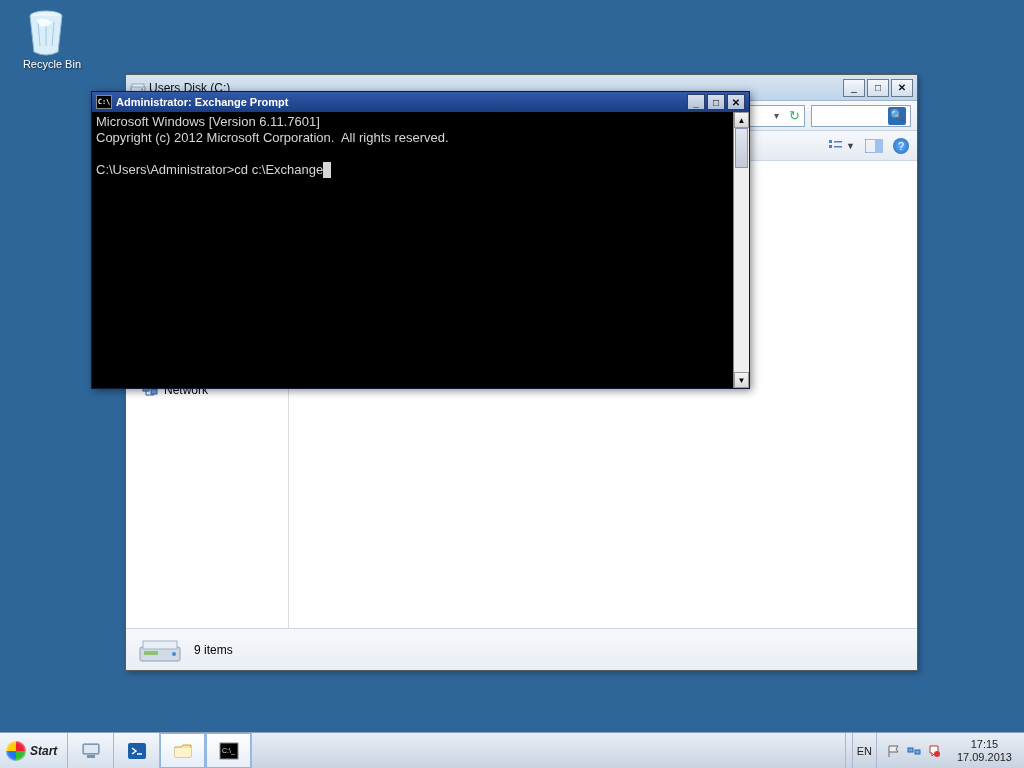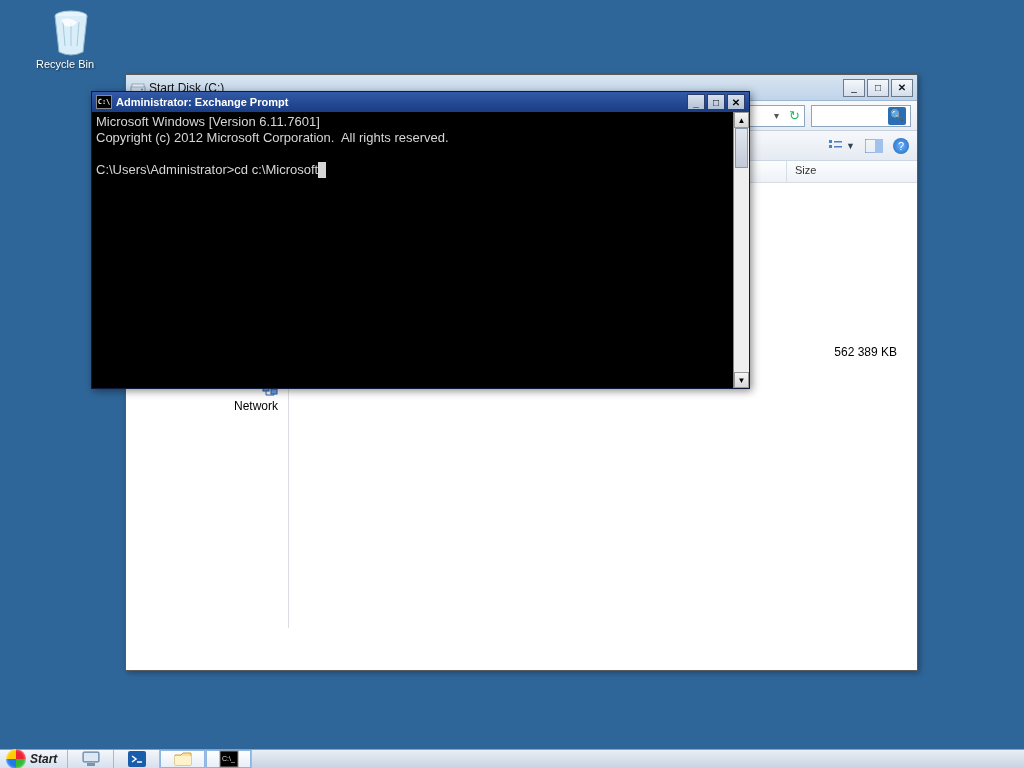--- a/index.html
+++ b/index.html
@@ -1,20 +1,20 @@
 <!DOCTYPE html>
 <html><head>
 <meta charset="utf-8">
 <style>
 * { margin: 0; padding: 0; box-sizing: border-box; font-family: "Segoe UI", Tahoma, sans-serif; }
 html, body { width: 1024px; height: 768px; overflow: hidden; }
 body { background: #2f6699; position: relative; }
 
 
-.desktop-icon { position: absolute; top: 6px; left: 36px; width: 70px; text-align: left; cursor: pointer; }
+.desktop-icon { position: absolute; top: 6px; left: 11px; width: 70px; text-align: right; cursor: pointer; }
 .desktop-icon .bin { width: 44px; height: 50px; margin: 0 auto 2px; position: relative; }
 .desktop-icon .bin svg { width: 100%; height: 100%; }
 .desktop-icon .label { color: #fff; font-size: 11px; text-shadow: 1px 1px 2px rgba(0,0,0,.6); }
 
 
 .explorer {
   position: absolute; left: 125px; top: 74px; width: 793px; height: 597px;
   background: #fff; border: 1px solid #5a5a5a; box-shadow: 2px 2px 6px rgba(0,0,0,.3);
 }
 .explorer .titlebar {
@@ -46,21 +46,21 @@
 .explorer .toolbar {
   height: 30px; background: linear-gradient(#f6f8fb,#e5ebf3); border-bottom:1px solid #cdd7e3;
   display:flex; align-items:center; padding:0 8px; font-size:12px; gap:4px;
 }
 .toolbar .right { margin-left:auto; display:flex; align-items:center; gap:10px; color:#3a5f87;}
 .toolbar .viewbtn, .toolbar .panebtn { display:flex; align-items:center; gap:2px; }
 .toolbar .help { width:16px;height:16px;border-radius:50%;background:radial-gradient(#6fb3ff,#1865b8);color:#fff;font-size:11px;display:flex;align-items:center;justify-content:center;}
 
 .explorer .body { position:absolute; top:86px; left:0; right:0; bottom:42px; display:flex; }
 .navpane { width:163px; border-right:1px solid #d9dde2; background:#fff; font-size:12px; padding:4px 10px 4px 16px; }
-.navpane .node { display:flex; align-items:flex-end; gap:0; height:20px; cursor:pointer;flex-direction:column; }
+.navpane .node { display:flex; align-items:flex-start; gap:6px; height:20px; cursor:pointer; }
 .navpane .node .nicon { width:16px; height:16px; }
 .navpane .node .nicon svg{width:100%;height:100%;}
 
 .listpane { flex:1; display:flex; flex-direction:column; }
 .colheaders { height:22px; background:linear-gradient(#fcfdfe,#eef2f7); border-bottom:1px solid #d6dde6;
   display:flex; font-size:11px; color:#333; }
 .colheaders div { border-right:1px solid #d6dde6; padding:3px 8px; }
 .colheaders .c-size { width:130px; border-right:none; }
 .listrows { flex:1; font-size:12px; }
 .listrows .row { display:flex; height:22px; align-items:center; }
@@ -95,21 +95,21 @@
 .cmd .cursor { display:inline-block; width:8px; background:#d6d6d6; color:#d6d6d6; }
 .cmd .vscroll { position:absolute; top:20px; right:0; bottom:0; width:16px; background:#e8e8e8;
   border-left:1px solid #888; display:flex; flex-direction:column; }
 .cmd .vscroll .sbtn { height:16px; background:linear-gradient(#f6f6f6,#d8d8d8); border:1px solid #999;
   font-size:8px; display:flex;align-items:center;justify-content:center; cursor:pointer;}
 .cmd .vscroll .track { flex:1; background:#efefef; position:relative;}
 .cmd .vscroll .thumb { position:absolute; left:1px; right:1px; top:0; height:40px; background:linear-gradient(#e2e6ee,#c2cad8); border:1px solid #8a97ac; }
 
 
 .taskbar {
-  position:absolute; left:0; right:0; bottom:0; height:19px;
+  position:absolute; left:0; right:0; bottom:0; height:36px;
   background:linear-gradient(#e9eef4,#c8d3e2); border-top:1px solid #8ba0ba;
   display:flex; align-items:stretch;
 }
 .startbtn { display:flex; align-items:center; gap:4px; padding:0 10px 0 6px;
   border-right:1px solid #a9b8cc; background:linear-gradient(#f4f7fb,#d6e0ee); cursor:pointer; font-size:12px; font-weight:bold;
   color:#222; font-style:italic;}
 .orb { width:20px; height:20px; border-radius:50%; background:conic-gradient(#e23 0 25%, #3b3 25% 50%, #27e 50% 75%, #fc0 75% 100%);
   box-shadow:inset 0 0 3px rgba(255,255,255,.8);}
 .tbbtn { width:46px; border-right:1px solid #a9b8cc; display:flex; align-items:center; justify-content:center;
   background:linear-gradient(#f4f7fb,#d6e0ee); cursor:pointer;}
@@ -137,21 +137,21 @@
   <div class="label">Recycle Bin</div>
 </div>
 
 <div class="explorer">
   <div class="titlebar">
     <span class="ticon"><svg viewBox="0 0 16 16">
           <rect x="1" y="6" width="14" height="7" rx="1" fill="#cfd8e2" stroke="#7f93a8"></rect>
           <rect x="2" y="4" width="12" height="3" fill="#e6ecf3" stroke="#9aacc1"></rect>
           <circle cx="12" cy="9.5" r="1" fill="#4a87d6"></circle>
         </svg></span>
-    <span class="ttxt">Start Disk (C:)</span>
+    <span class="ttxt">Users Disk (C:)</span>
     <span class="spacer"></span>
     <div class="winbtn">_</div>
     <div class="winbtn">□</div>
     <div class="winbtn close">✕</div>
   </div>
   <div class="navbar">
     <div style="flex:1"></div>
     <div class="addr">
       <span class="drv"><svg viewBox="0 0 16 16">
             <rect x="1" y="6" width="14" height="7" rx="1" fill="#cfd8e2" stroke="#7f93a8"></rect>
@@ -191,49 +191,45 @@
       <div style="height:218px"></div>
       <div class="node">
         <span class="nicon"><svg viewBox="0 0 16 16">
               <rect x="1" y="3" width="6" height="5" fill="#6fa8ef" stroke="#2b64a8"></rect>
               <rect x="9" y="6" width="6" height="5" fill="#6fa8ef" stroke="#2b64a8"></rect>
               <path d="M4 8 L4 12 L12 12 L12 11" stroke="#2b64a8" fill="none"></path>
             </svg></span>
         <span>Network</span>
       </div>
     </div>
-    <div class="listpane">
-      <div class="colheaders">
-        <div style="flex:1; border-right:1px solid #d6dde6;"></div>
-        <div class="c-size">Size</div>
-      </div>
-      <div class="listrows">
-        <div class="spacer-rows"></div>
-        <div class="row">
-          <div style="flex:1"></div>
-          <div class="cell-size">562 389 KB</div>
-        </div>
-      </div>
-    </div>
+  </div>
+  <div class="statusbar">
+    <span class="drvbig"><svg viewBox="0 0 44 30">
+          <rect x="2" y="12" width="40" height="14" rx="2" fill="#d2dae5" stroke="#8da1b6"></rect>
+          <rect x="5" y="6" width="34" height="8" fill="#e8eef5" stroke="#a3b4c8"></rect>
+          <circle cx="36" cy="19" r="2" fill="#4a87d6"></circle>
+          <rect x="6" y="16" width="14" height="4" fill="#8fc26f"></rect>
+        </svg></span>
+    <span>9 items</span>
   </div>
 </div>
 
 <div class="cmd">
   <div class="titlebar2">
     <span class="cicon">C:\</span>
     <span>Administrator: Exchange Prompt</span>
     <span class="spacer"></span>
     <div class="winbtn">_</div>
     <div class="winbtn">□</div>
     <div class="winbtn close">✕</div>
   </div>
   <div class="term"><span>Microsoft Windows [Version 6.11.7601]</span>
 <span>Copyright (c) 2012 Microsoft Corporation.  All rights reserved.</span>
 
-<span>C:\Users\Administrator&gt;</span><span>cd c:\Microsoft</span><span class="cursor">_</span></div>
+<span>C:\Users\Administrator&gt;</span><span>cd c:\Exchange</span><span class="cursor">_</span></div>
   <div class="vscroll">
     <div class="sbtn">▲</div>
     <div class="track">
         <div class="thumb"></div>
       </div>
     <div class="sbtn">▼</div>
   </div>
 </div>
 
 <div class="taskbar">
@@ -260,13 +256,33 @@
         <rect x="3" y="8" width="16" height="9" fill="#fff3cc"></rect>
       </svg>
   </div>
   <div class="tbbtn active">
     <svg viewBox="0 0 22 22">
         <rect x="2" y="3" width="18" height="16" fill="#000" stroke="#888"></rect>
         <text x="4" y="13" font-size="7" fill="#ddd" font-family="monospace">C:\_</text>
       </svg>
   </div>
   <div class="tb-spacer"></div>
+  <div class="tray">
+    <span class="lang">EN</span>
+    <span class="icons">
+      <svg class="tico" viewBox="0 0 14 14">
+          <path d="M2 2 L2 13 M2 2 L11 2 L9 5 L11 8 L2 8" stroke="#666" fill="#eee"></path>
+        </svg>
+      <svg class="tico" viewBox="0 0 14 14">
+          <rect x="1" y="4" width="5" height="4" fill="#6fa8ef" stroke="#2b64a8"></rect>
+          <rect x="8" y="6" width="5" height="4" fill="#6fa8ef" stroke="#2b64a8"></rect>
+        </svg>
+      <svg class="tico" viewBox="0 0 14 14">
+          <path d="M3 2 L11 2 L11 9 L8 9 L5 12 L5 9 L3 9 Z" fill="#fff" stroke="#b33"></path>
+          <circle cx="10" cy="10" r="3" fill="#d33"></circle>
+        </svg>
+    </span>
+    <div class="clock">
+      <div>17:15</div>
+      <div>17.09.2013</div>
+    </div>
+  </div>
 </div>
 
 </body></html>

